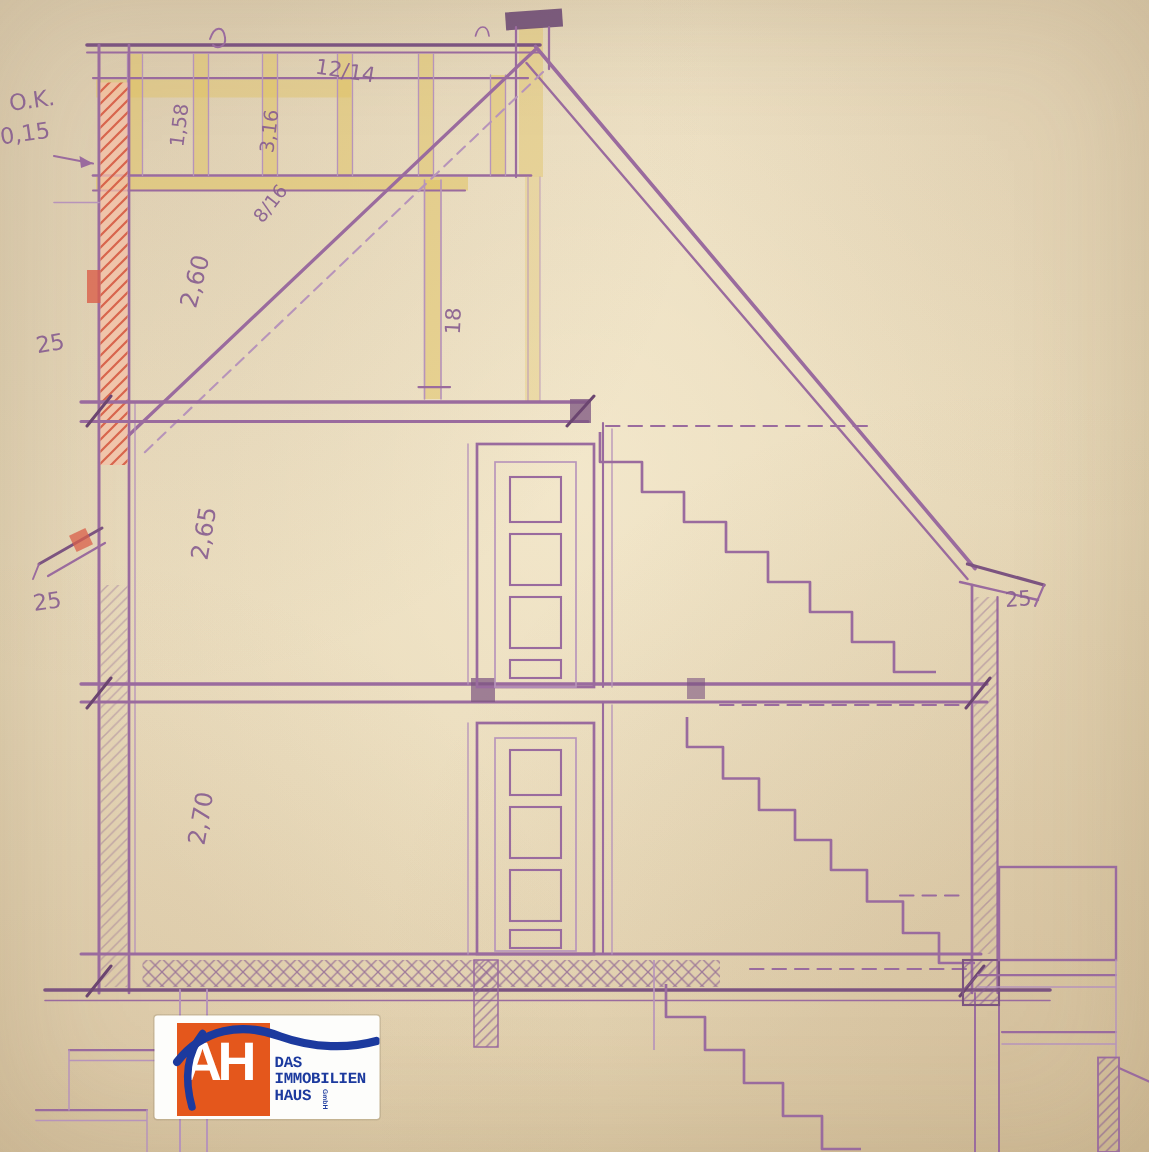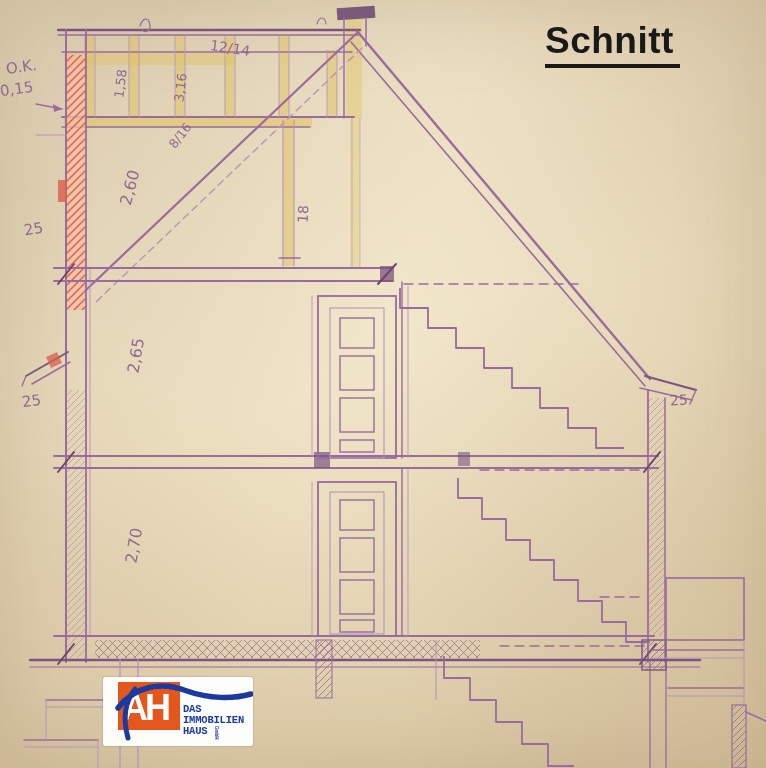--- a/index.html
+++ b/index.html
@@ -22,21 +22,21 @@
   }
   .title{
     position:absolute;left:545px;top:20px;
     font-family:"Liberation Sans",sans-serif;font-weight:800;font-size:37px;
     color:#191919;letter-spacing:.5px;
     border-bottom:4px solid #191919;padding:0 6px 2px 0;
   }
   
   .logo{position:absolute;left:103px;top:677px;width:150px;height:69px;
         background:#fdfdfb;border-radius:2px;box-shadow:0 0 0 1px rgba(60,50,30,.12);}
-  .logo-orange{position:absolute;left:15px;top:5px;width:62px;height:48px;background:#e4571c;}
+  .logo-orange{position:absolute;left:15px;top:5px;width:62px;height:62px;background:#e4571c;}
   .logo-ah{position:absolute;left:4px;top:8px;width:100%;
            font-family:"Liberation Sans",sans-serif;font-weight:800;font-size:36px;line-height:1;
            color:#ffffff;letter-spacing:-3px;}
   .logo-text{position:absolute;left:80px;top:27px;color:#1c3a9e;
              font-family:Liberation Mono, monospace;font-weight:700;
              font-size:10.5px;line-height:11px;letter-spacing:-0.2px;}
   .logo-suffix{position:absolute;left:111px;top:49px;color:#1c3a9e;
                font-family:"Liberation Sans",sans-serif;font-weight:700;font-size:4.5px;
                writing-mode:vertical-rl;letter-spacing:0;}
   .logo-swoosh{position:absolute;left:0;top:0;}
@@ -223,21 +223,20 @@
   <div class="lbl" style="left:166px;top:80px;font-size:13px;transform:rotate(-83deg);">3,16</div>
   <div class="lbl" style="left:166px;top:128px;font-size:12.5px;transform:rotate(-52deg);">8/16</div>
   <div class="lbl" style="left:112px;top:178px;font-size:16px;transform:rotate(-75deg);">2,60</div>
   <div class="lbl" style="left:294px;top:206px;font-size:14px;transform:rotate(-87deg);">18</div>
   <div class="lbl" style="left:24px;top:220px;font-size:15px;transform:rotate(-10deg);">25</div>
   <div class="lbl" style="left:118px;top:346px;font-size:16px;transform:rotate(-80deg);">2,65</div>
   <div class="lbl" style="left:22px;top:392px;font-size:15px;transform:rotate(-8deg);">25</div>
   <div class="lbl" style="left:670px;top:392px;font-size:14px;transform:rotate(-4deg);">25</div>
   <div class="lbl" style="left:116px;top:536px;font-size:16px;transform:rotate(-80deg);">2,70</div>
 
-  <div class="title">Schnitt</div>
 
   <div class="logo">
     <div class="logo-orange">
       <div class="logo-ah">AH</div>
     </div>
     <svg class="logo-swoosh" width="150" height="69" viewBox="0 0 150 69">
       <path d="M25,61 C20,43 21,26 32,12" stroke="#1c3a9e" stroke-width="5" fill="none" stroke-linecap="round"></path>
       <path d="M15,31 C32,9 58,4 84,14 C106,22 130,22 148,17" stroke="#1c3a9e" stroke-width="5.5" fill="none" stroke-linecap="round"></path>
     </svg>
     <div class="logo-text">

